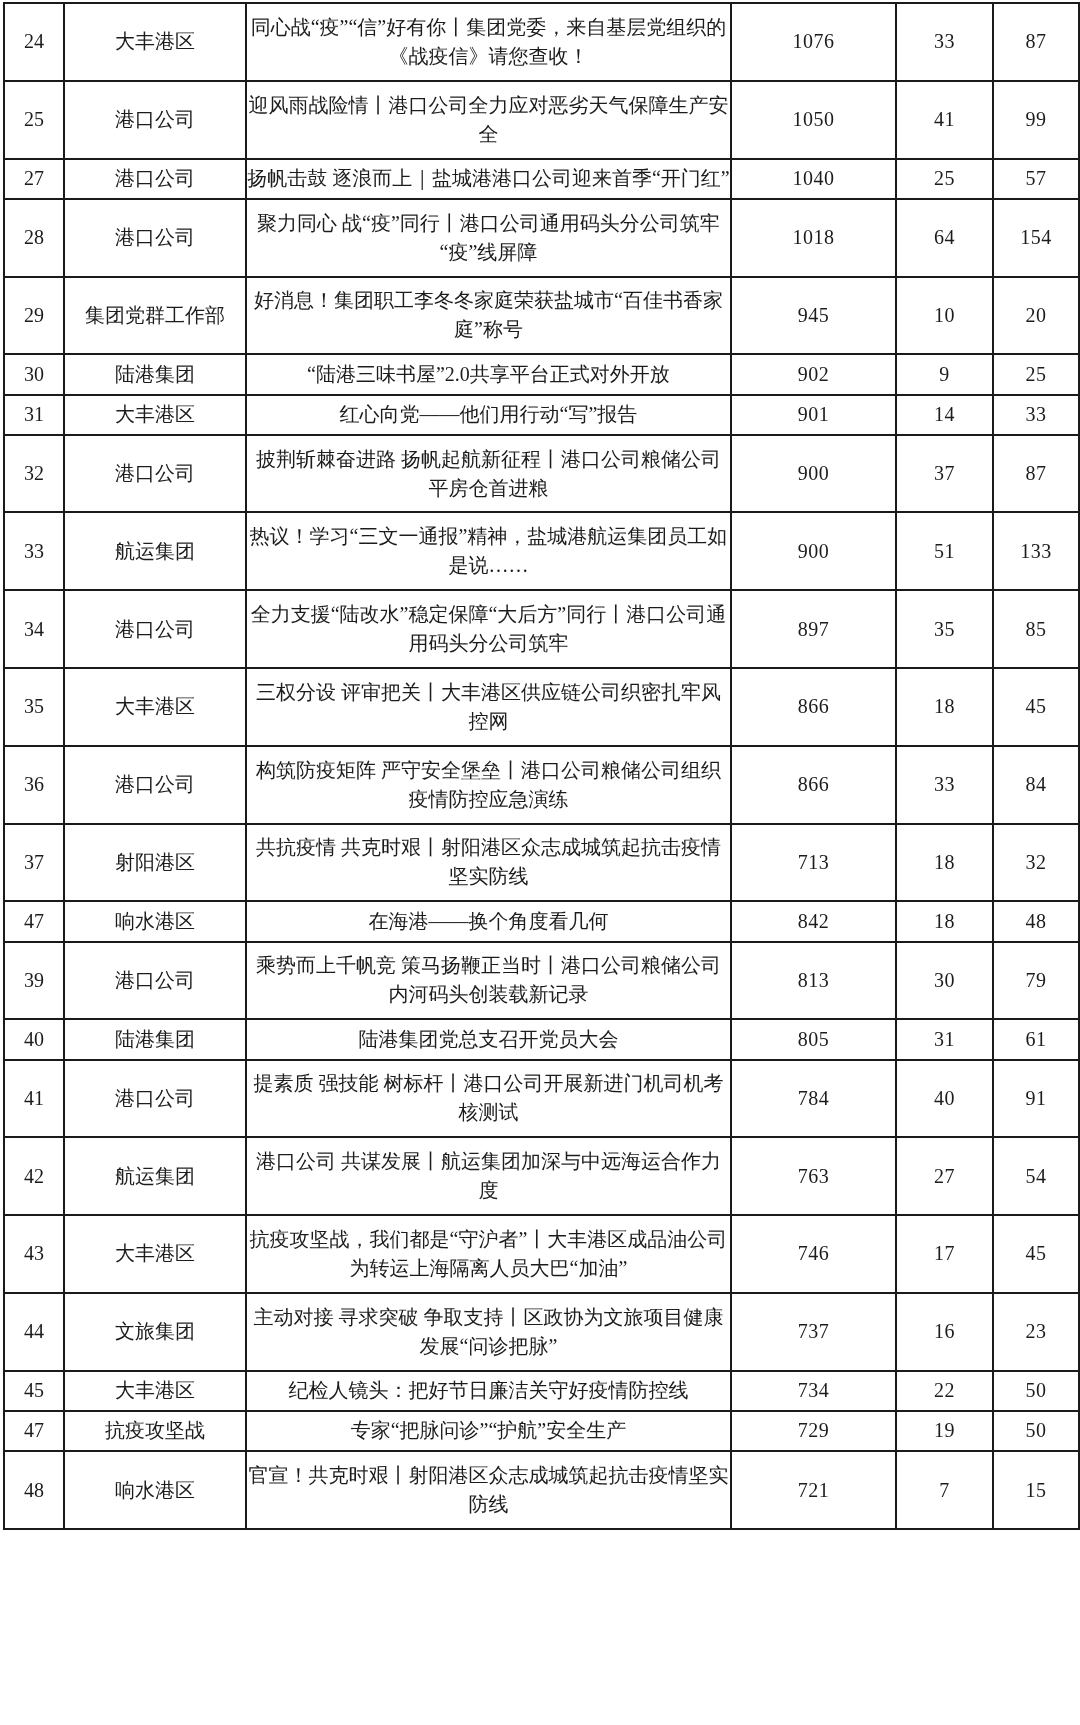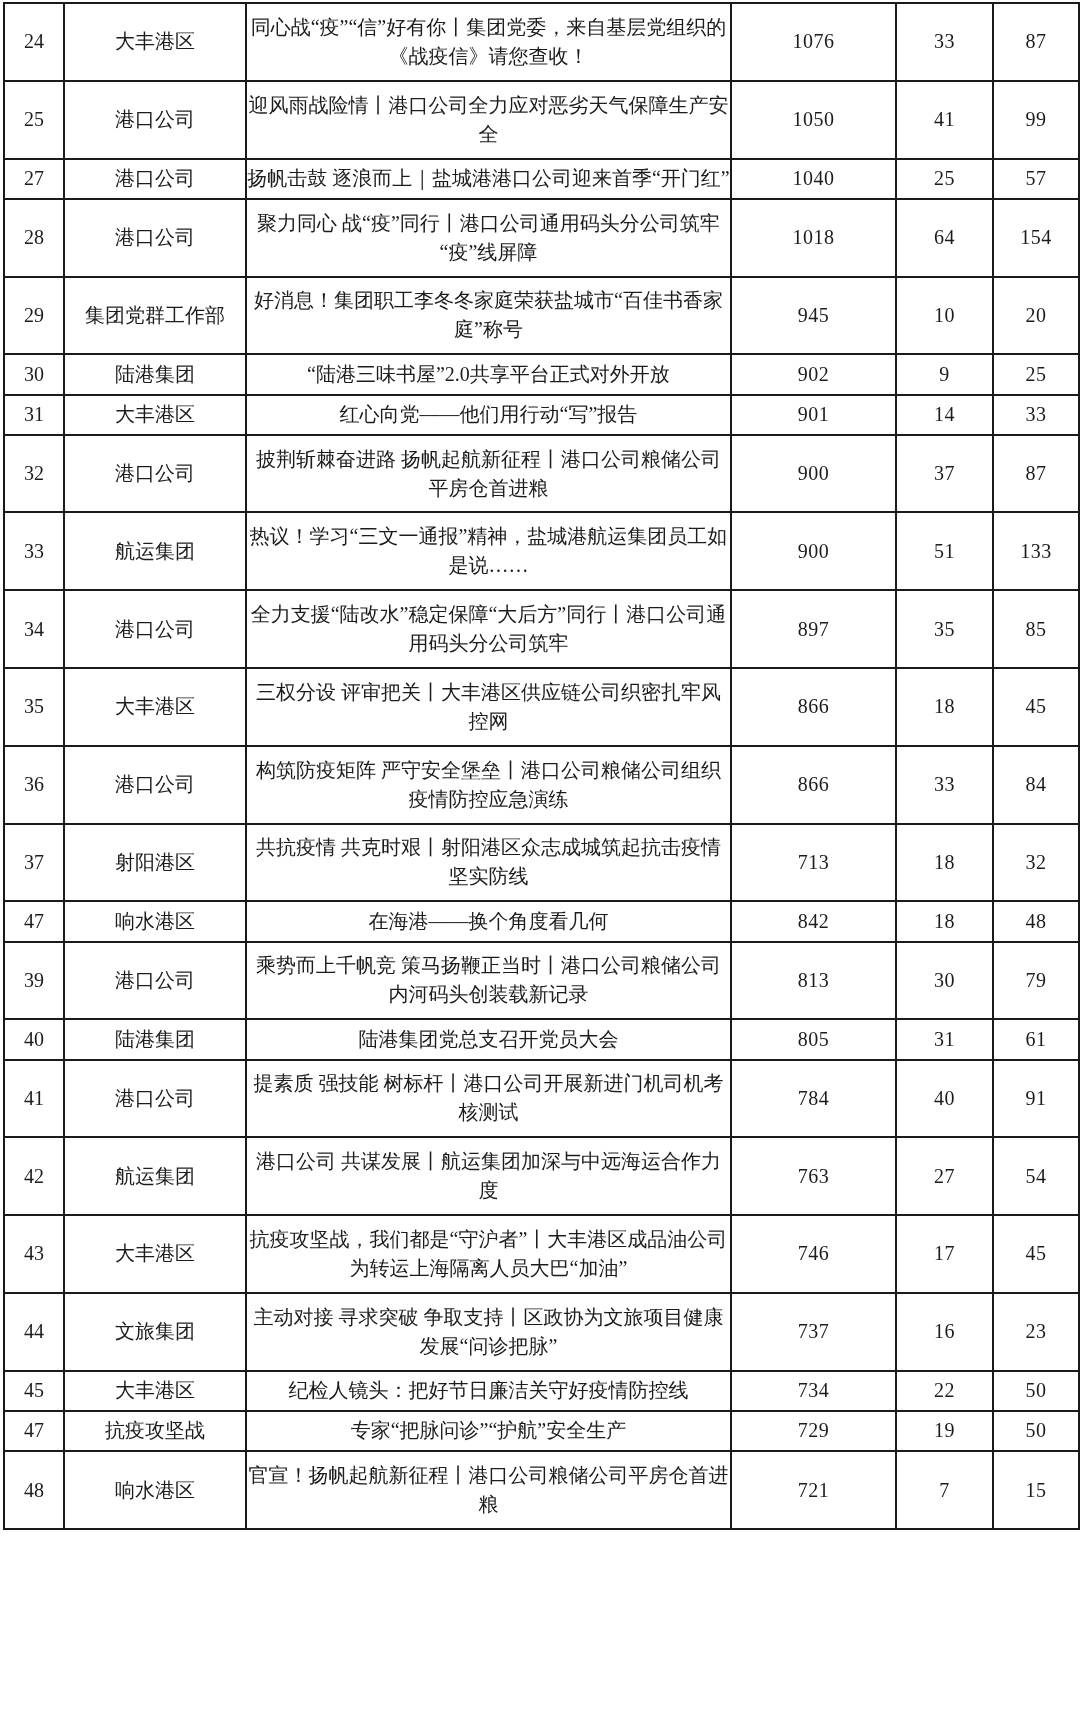--- a/index.html
+++ b/index.html
@@ -250,19 +250,19 @@
     <td class="c-dept">抗疫攻坚战</td>
     <td class="c-title">专家“把脉问诊”“护航”安全生产</td>
     <td class="c-num">729</td>
     <td class="c-num">19</td>
     <td class="c-num">50</td>
   </tr>
 
   <tr>
     <td class="c-no">48</td>
     <td class="c-dept">响水港区</td>
-    <td class="c-title">官宣！扬帆起航新征程丨港口公司粮储公司平房仓首进粮</td>
+    <td class="c-title">官宣！共克时艰丨射阳港区众志成城筑起抗击疫情坚实防线</td>
     <td class="c-num">721</td>
     <td class="c-num">7</td>
     <td class="c-num">15</td>
   </tr>
 </tbody>
 </table>
 
 </body></html>

